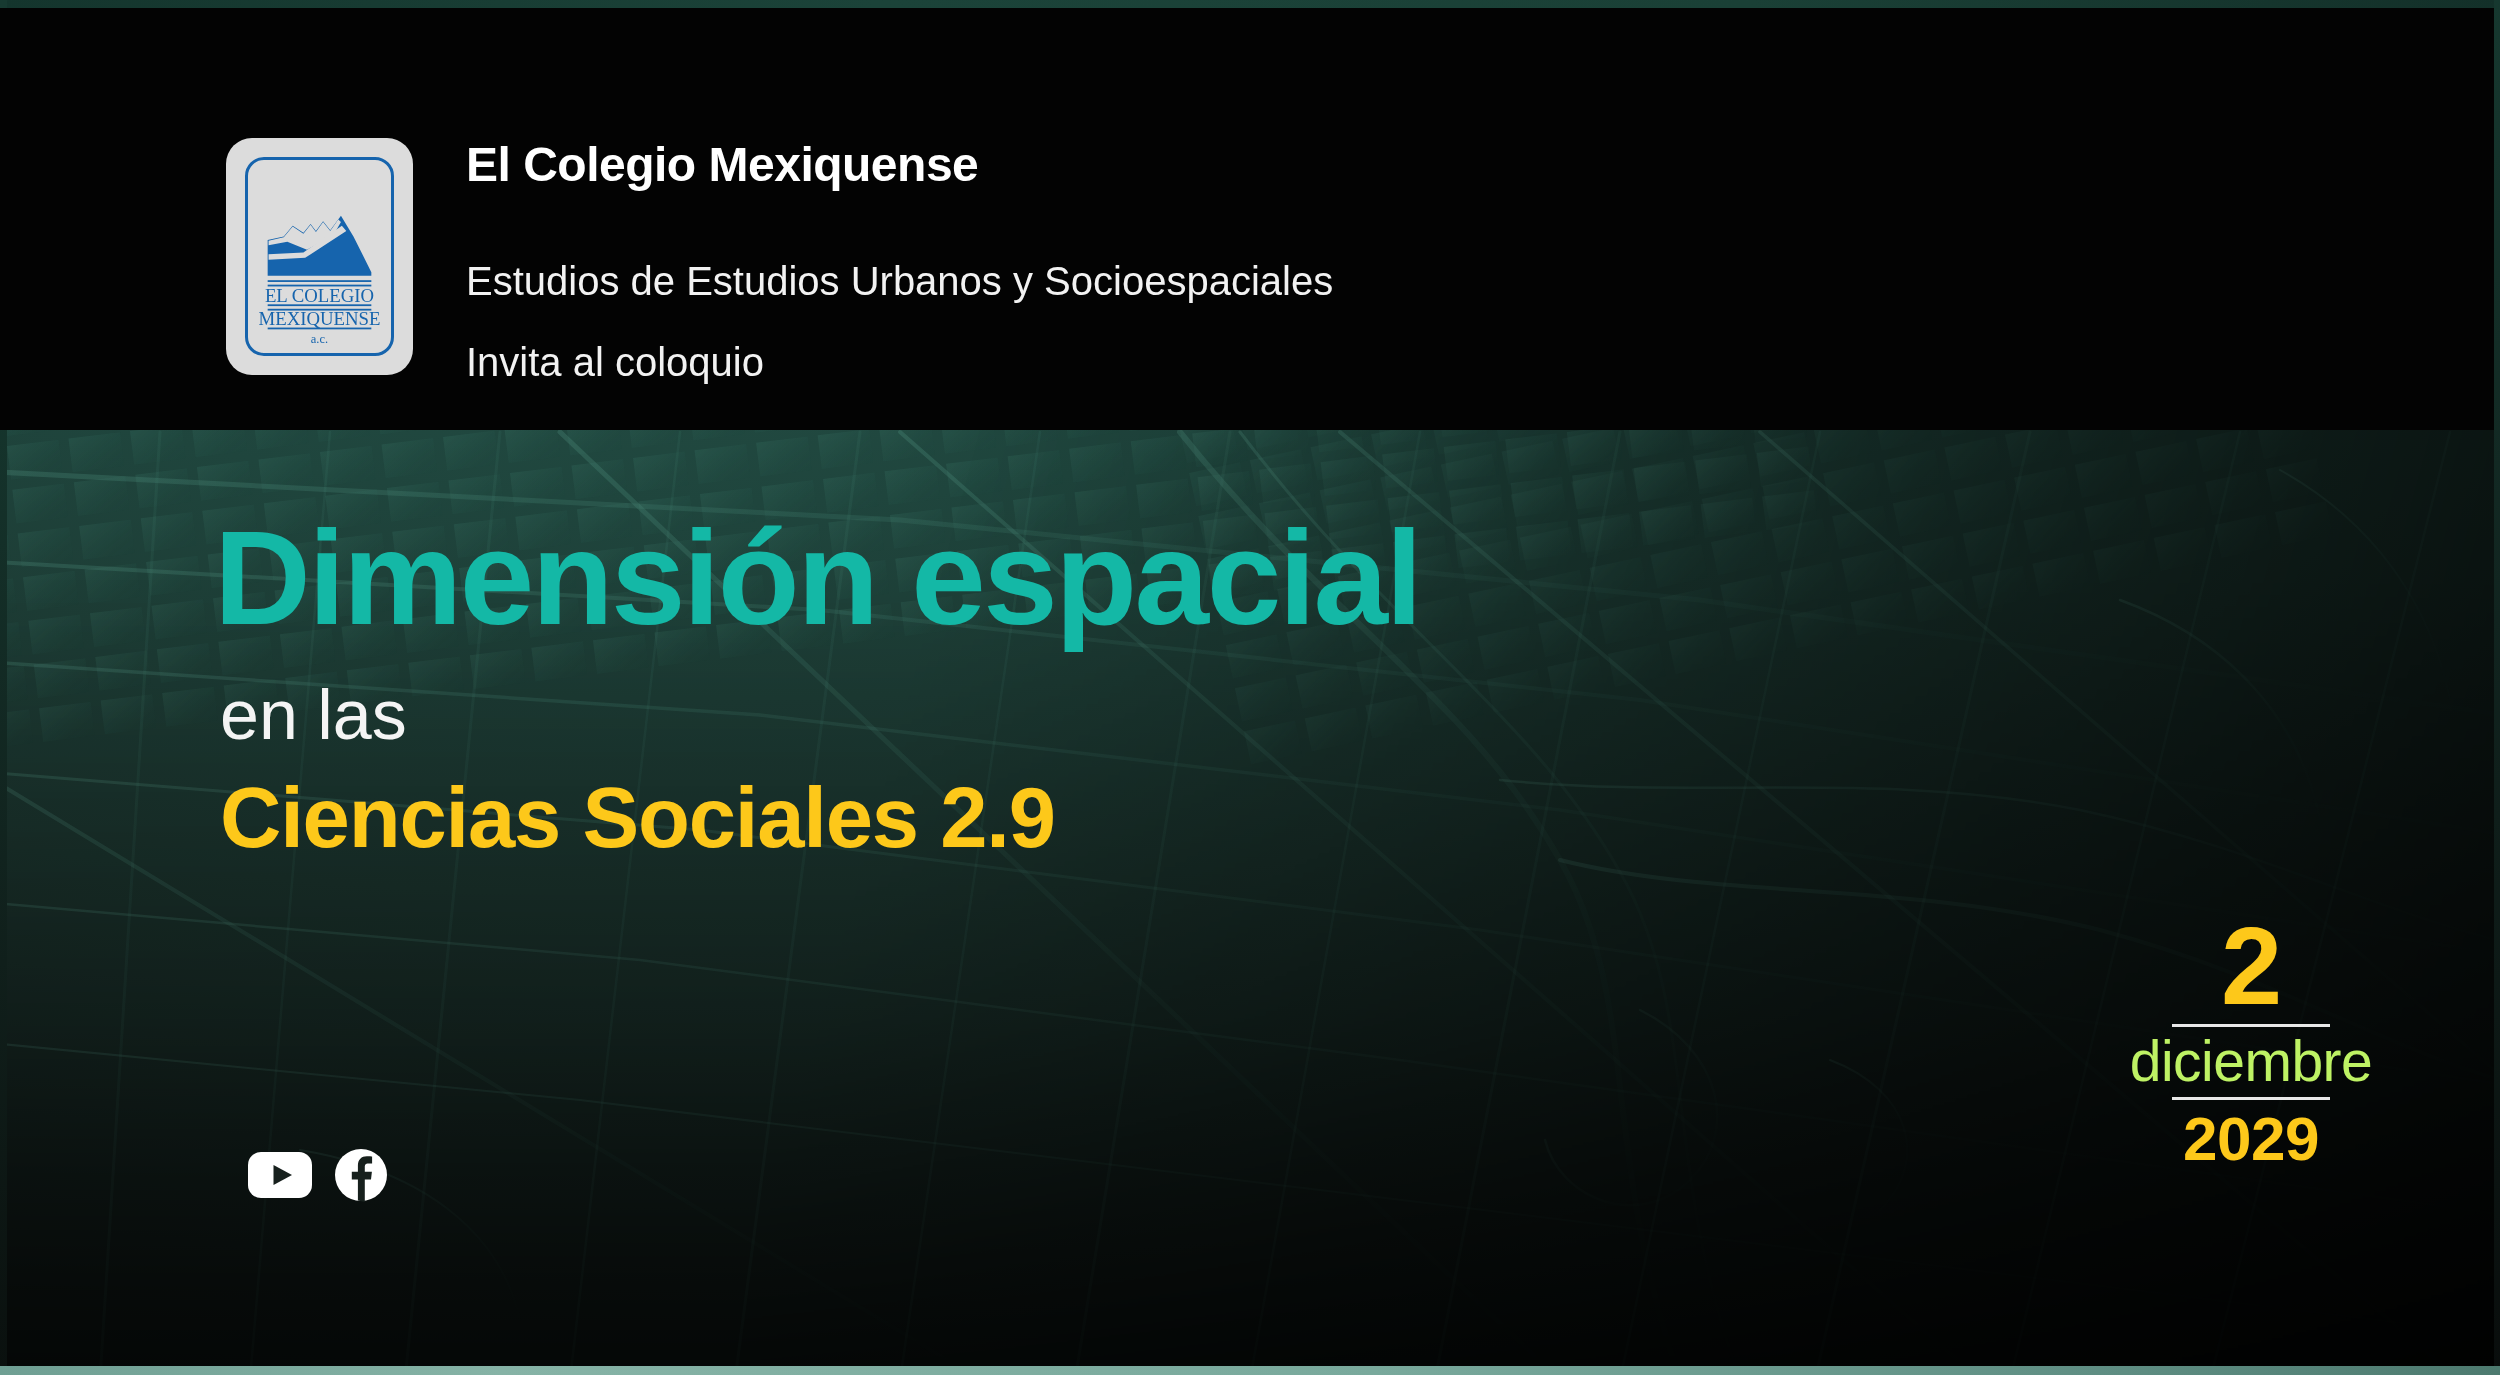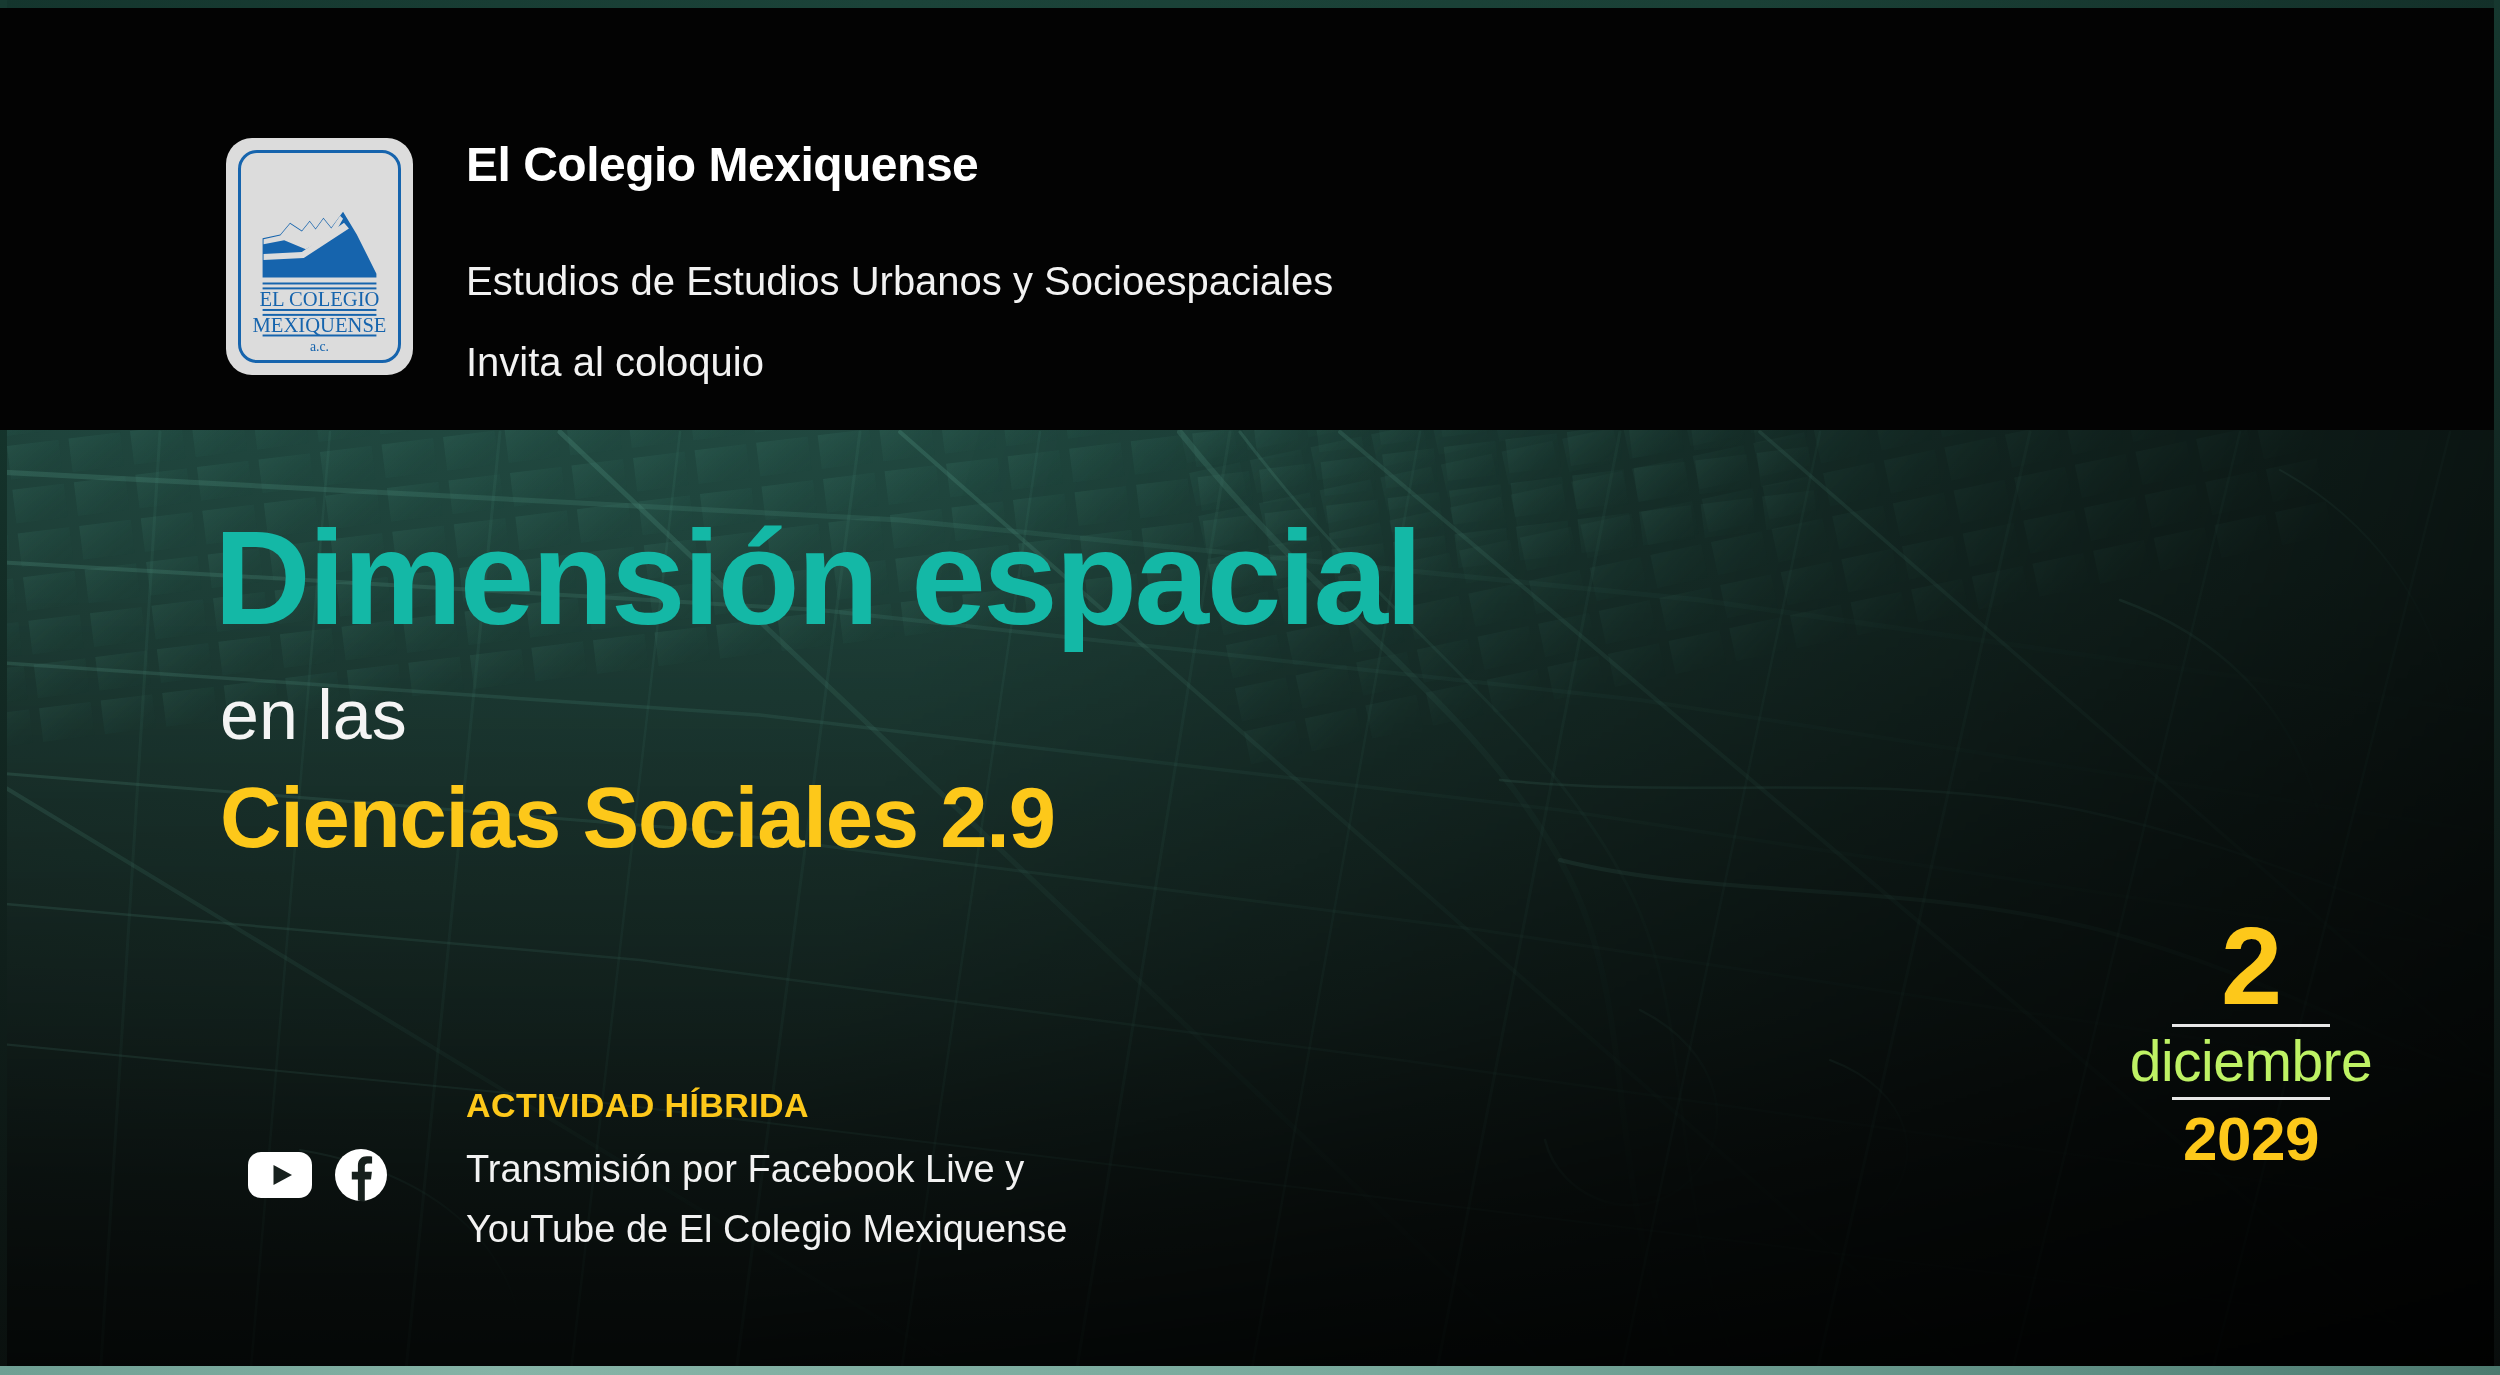--- a/index.html
+++ b/index.html
@@ -83,21 +83,21 @@
     top: 130px;
     width: 187px;
     height: 237px;
   }
   .logo-card {
     width: 100%;
     height: 100%;
     background: #dcdcdc;
     border-radius: 26px;
     box-sizing: border-box;
-    padding: 12px;
+    padding: 19px;
   }
   .logo-inner-border {
     width: 100%;
     height: 100%;
     border: 3px solid #1664ad;
     border-radius: 19px;
     box-sizing: border-box;
     position: relative;
     overflow: hidden;
   }
@@ -423,19 +423,14 @@
     <svg class="yt-icon" viewBox="0 0 64 46">
       <rect x="0" y="0" width="64" height="46" rx="13" ry="13" fill="#ffffff"></rect>
       <path d="M25.5 13 L44 23 L25.5 33 Z" fill="#17201d"></path>
     </svg>
     <svg class="fb-icon" viewBox="0 0 54 54">
       <circle cx="27" cy="27" r="26" fill="#ffffff"></circle>
       <path d="M30.8 54 L30.8 31.4 L37.0 31.4 L37.9 23.7 L30.8 23.7 L30.8 19.2 C30.8 17.0 31.4 15.5 34.5 15.5 L38.1 15.5 L38.1 8.6 C37.5 8.5 35.3 8.3 32.8 8.3 C27.5 8.3 23.9 11.6 23.9 17.6 L23.9 23.7 L17.8 23.7 L17.8 31.4 L23.9 31.4 L23.9 52.6 Z" fill="#17201d"></path>
     </svg>
   </div>
 
-  <div class="footer-text">
-    <div class="hybrid-label">ACTIVIDAD HÍBRIDA</div>
-    <div class="stream-line l1">Transmisión por Facebook Live y</div>
-    <div class="stream-line l2">YouTube de El Colegio Mexiquense</div>
-  </div>
 
 </div>
 
 </body></html>

